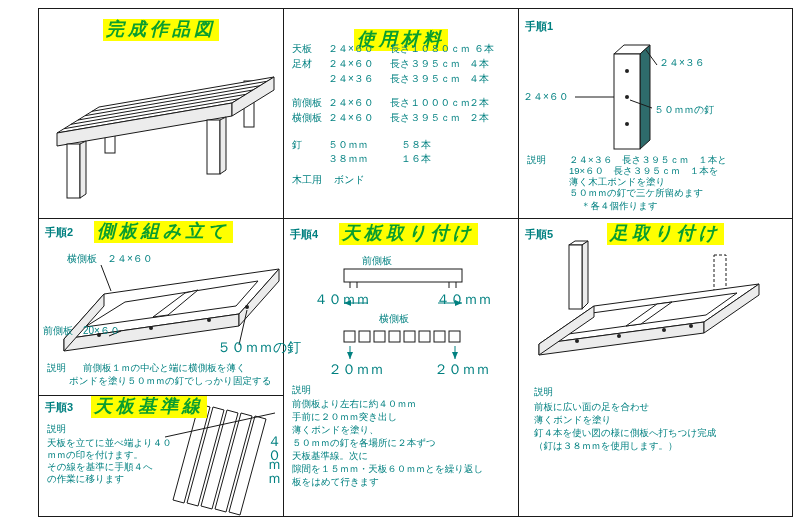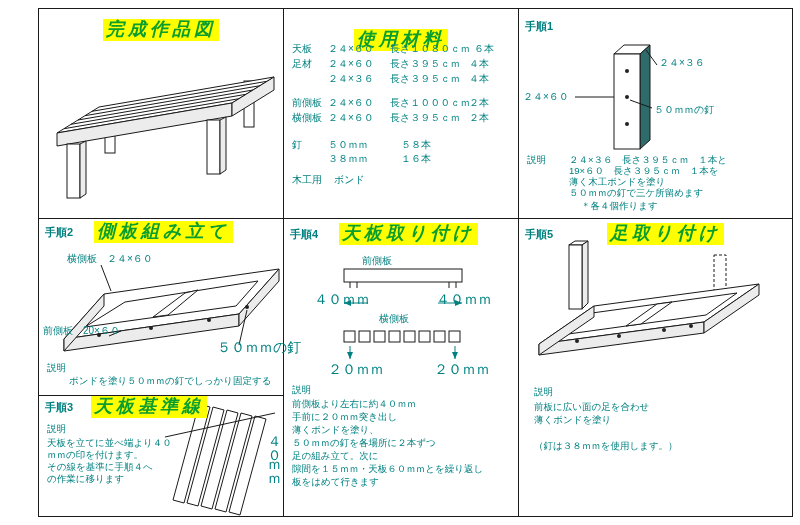--- a/index.html
+++ b/index.html
@@ -142,20 +142,21 @@
       <line class="ln" x1="200" y1="126" x2="208" y2="91"></line>
     </svg>
     <span class="step" style="left:6px;top:6px">手順2</span>
     <div style="position:absolute;left:55px;top:2px">
       <span class="ptitle">側板組み立て</span>
     </div>
     <span class="t" style="left:28px;top:34px">横側板　２４×６０</span>
     <span class="t" style="left:4px;top:106px">前側板　20×６０</span>
     <span class="t t8" style="left:178px;top:120px">５０ｍｍの釘</span>
     <span class="t t9" style="left:8px;top:144px">説明</span>
+    <span class="t t9" style="left:44px;top:144px">前側板１ｍの中心と端に横側板を薄く</span>
     <span class="t t9" style="left:30px;top:157px">ボンドを塗り５０ｍｍの釘でしっかり固定する</span>
   </section>
 
   <section class="panel" style="left:39px;top:396px;width:244px;height:120px">
     <svg class="psvg" width="244" height="120" viewBox="0 0 244 120">
       <polygon class="shape" points="160,8 171,11 145,107 134,104"></polygon>
       <polygon class="shape" points="174,11 185,14 159,110 148,107"></polygon>
       <polygon class="shape" points="188,14 199,17 173,113 162,110"></polygon>
       <polygon class="shape" points="202,17 213,20 187,116 176,113"></polygon>
       <polygon class="shape" points="216,20 227,23 201,119 190,116"></polygon>
@@ -205,21 +206,21 @@
     <span class="t t8" style="left:30px;top:72px">４０ｍｍ</span>
     <span class="t t8" style="left:152px;top:72px">４０ｍｍ</span>
     <span class="t" style="left:95px;top:94px">横側板</span>
     <span class="t t8" style="left:44px;top:142px">２０ｍｍ</span>
     <span class="t t8" style="left:150px;top:142px">２０ｍｍ</span>
     <span class="t t9" style="left:8px;top:166px">説明</span>
     <span class="t t9" style="left:8px;top:180px">前側板より左右に約４０ｍｍ</span>
     <span class="t t9" style="left:8px;top:193px">手前に２０ｍｍ突き出し</span>
     <span class="t t9" style="left:8px;top:206px">薄くボンドを塗り、</span>
     <span class="t t9" style="left:8px;top:219px">５０ｍｍの釘を各場所に２本ずつ</span>
-    <span class="t t9" style="left:8px;top:232px">足の組み立て。次に</span>
+    <span class="t t9" style="left:8px;top:232px">天板基準線。次に</span>
     <span class="t t9" style="left:8px;top:245px">隙間を１５ｍｍ・天板６０ｍｍとを繰り返し</span>
     <span class="t t9" style="left:8px;top:258px">板をはめて行きます</span>
   </section>
 
   <section class="panel" style="left:519px;top:219px;width:274px;height:298px">
     <svg class="psvg" width="274" height="298" viewBox="0 0 274 298">
       <rect class="dash" x="195" y="36" width="12" height="54"></rect>
       <line class="dash" x1="195" y1="90" x2="195" y2="101"></line>
       <line class="dash" x1="207" y1="90" x2="207" y2="99"></line>
       <polygon class="shape" points="20,125 185,103 240,65 75,87"></polygon>
@@ -236,16 +237,17 @@
       <circle class="dot" cx="145" cy="111" r="2"></circle>
       <circle class="dot" cx="172" cy="107" r="2"></circle>
     </svg>
     <span class="step" style="left:6px;top:8px">手順5</span>
     <div style="position:absolute;left:88px;top:4px">
       <span class="ptitle">足取り付け</span>
     </div>
     <span class="t t9" style="left:15px;top:168px">説明</span>
     <span class="t t9" style="left:15px;top:183px">前板に広い面の足を合わせ</span>
     <span class="t t9" style="left:15px;top:196px">薄くボンドを塗り</span>
+    <span class="t t9" style="left:15px;top:209px">釘４本を使い図の様に側板へ打ちつけ完成</span>
     <span class="t t9" style="left:15px;top:222px">（釘は３８ｍｍを使用します。）</span>
   </section>
 
 </div>
 
 </body></html>

